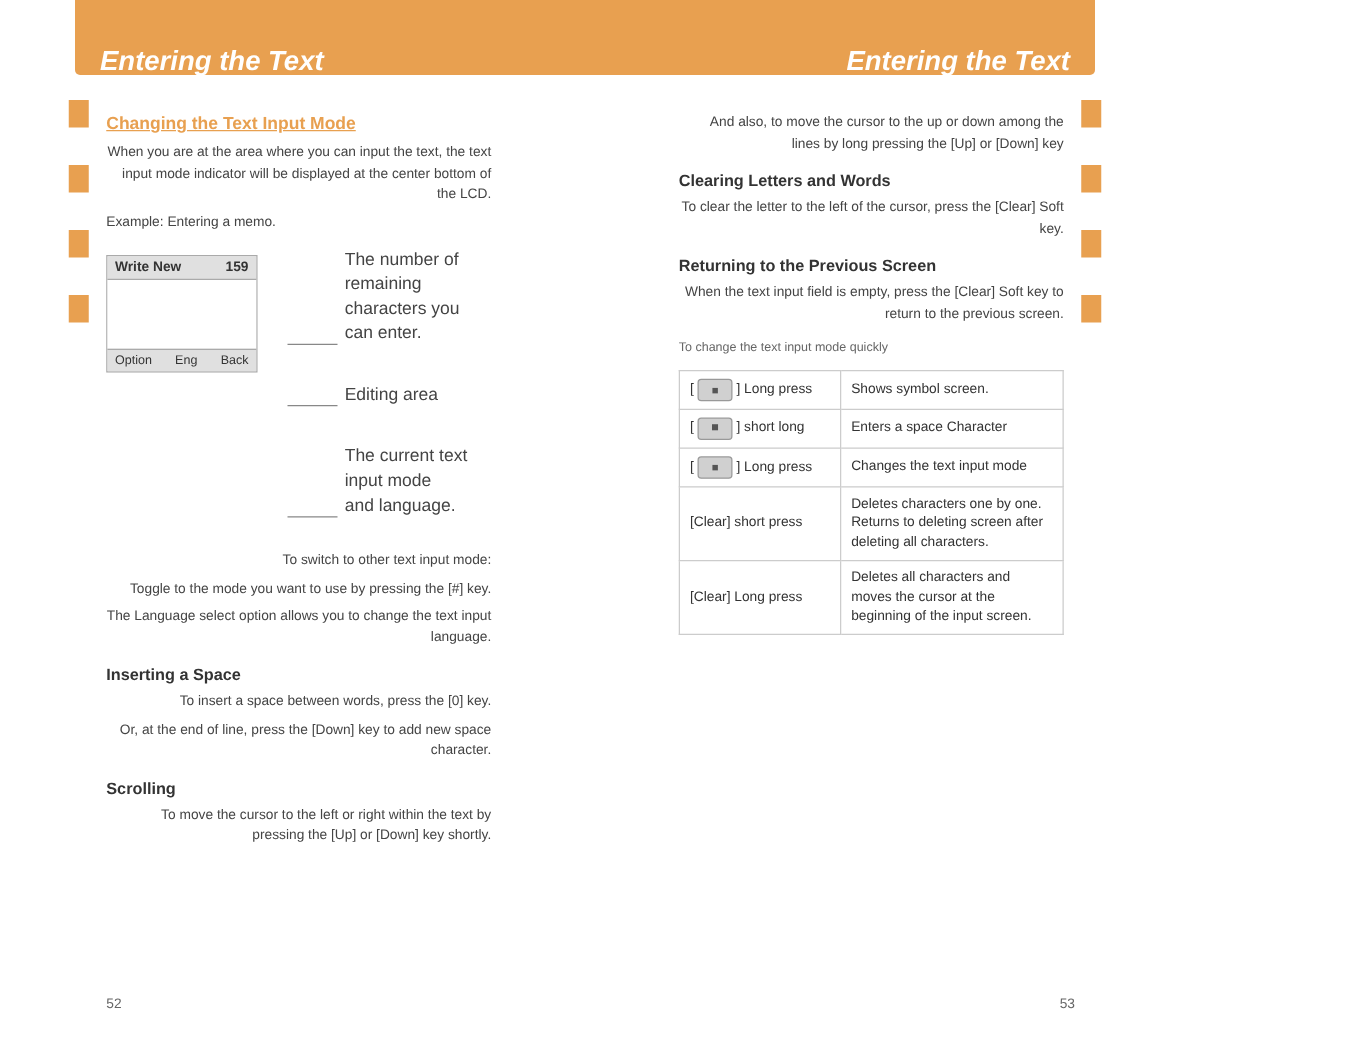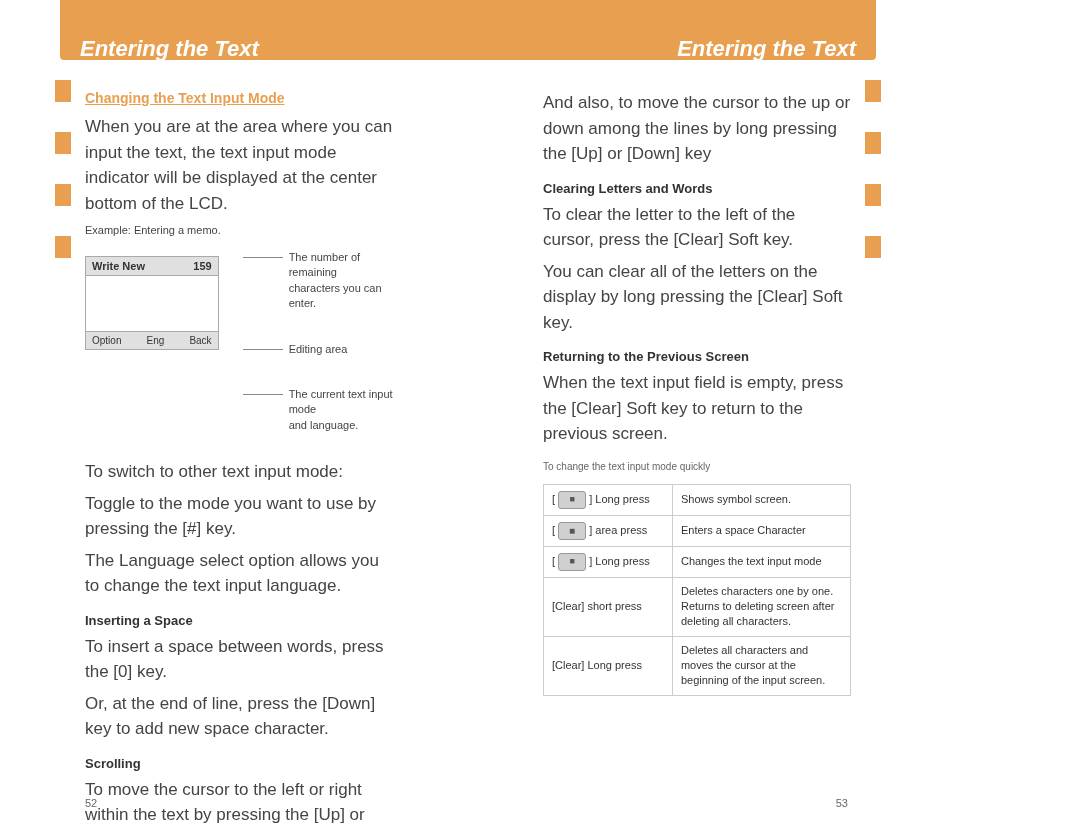--- a/index.html
+++ b/index.html
@@ -129,24 +129,25 @@
 
     .subsection-title {
       font-size: 13px;
       font-weight: bold;
       color: #333;
       margin-bottom: 6px;
       margin-top: 14px;
     }
 
     .body-text {
-      font-size: 17px;
+      font-size: 11px;
       line-height: 1.5;
       color: #444;
       margin-bottom: 6px;
+      text-align: right;
     }
 
     .example-text {
       font-size: 11px;
       color: #444;
       margin-bottom: 10px;
       margin-top: 8px;
     }
 
     
@@ -178,23 +179,23 @@
       display: flex;
       justify-content: space-between;
       padding: 3px 6px;
       background: #e0e0e0;
       border-top: 1px solid #aaa;
       font-size: 10px;
     }
 
     .annotation-line {
       display: flex;
-      align-items: flex-start;
+      align-items: flex-end;
       margin-bottom: 12px;
-      font-size: 11px;
+      font-size: 14px;
       color: #444;
       line-height: 1.4;
     }
 
     .arrow-line {
       width: 40px;
       height: 1px;
       background: #888;
       margin-right: 6px;
       margin-top: 7px;
@@ -252,21 +253,21 @@
       bottom: 25px;
       font-size: 11px;
       color: #666;
     }
 
     .page-number-left {
       left: 85px;
     }
 
     .page-number-right {
-      right: 88px;
+      right: 76px;
     }
 
     .caption-small {
       font-size: 10px;
       color: #666;
       margin-bottom: 8px;
     }
   </style>
 </head>
 <body>
@@ -354,21 +355,20 @@
       <div class="side-marker"></div>
       <div class="side-marker"></div>
     </div>
 
     <div class="page-content-right">
 
       <div class="body-text">And also, to move the cursor to the up or down among the lines by long pressing the [Up] or [Down] key</div>
 
       <div class="subsection-title">Clearing Letters and Words</div>
       <div class="body-text">To clear the letter to the left of the cursor, press the [Clear] Soft key.</div>
-      <div class="body-text">You can clear all of the letters on the display by long pressing the [Clear] Soft key.</div>
 
       <div class="subsection-title">Returning to the Previous Screen</div>
       <div class="body-text">When the text input field is empty, press the [Clear] Soft key to return to the previous screen.</div>
 
       <div class="caption-small" style="margin-top: 14px;">To change the text input mode quickly</div>
 
       <table class="key-table">
         <tbody>
 
           <tr>
@@ -381,21 +381,21 @@
             </td>
             <td class="desc-cell">Shows symbol screen.</td>
           </tr>
 
           <tr>
             <td class="key-cell">
               <span>[</span>
               <span class="key-btn">
                 <span class="key-icon" style="font-size:10px;">■</span>
               </span>
-              <span>] area press</span>
+              <span>] short long</span>
             </td>
             <td class="desc-cell">Enters a space Character</td>
           </tr>
 
           <tr>
             <td class="key-cell">
               <span>[</span>
               <span class="key-btn">
                 <span class="key-icon">■</span>
               </span>

